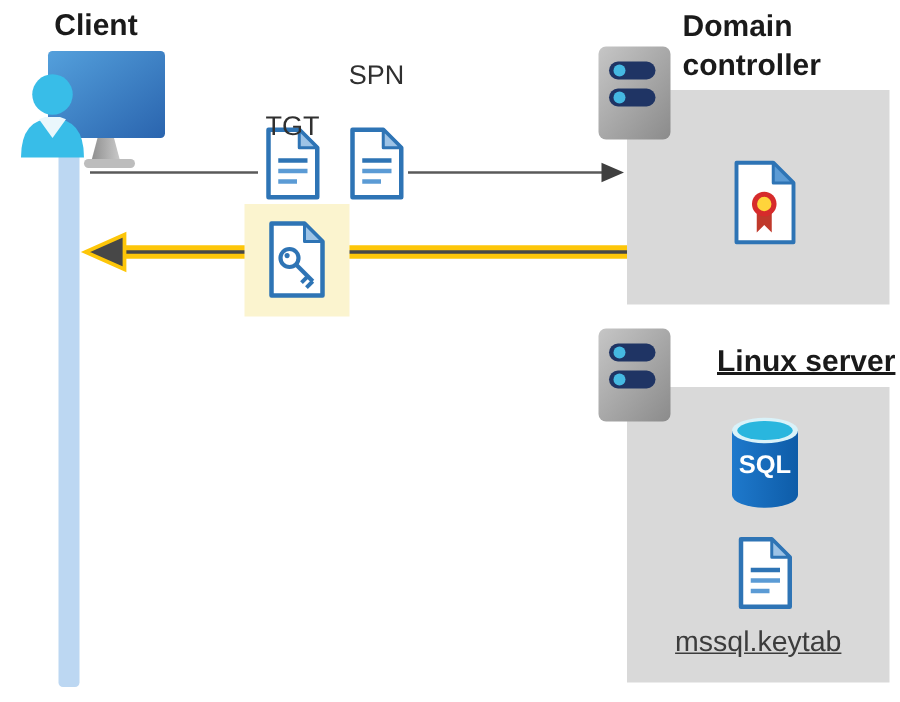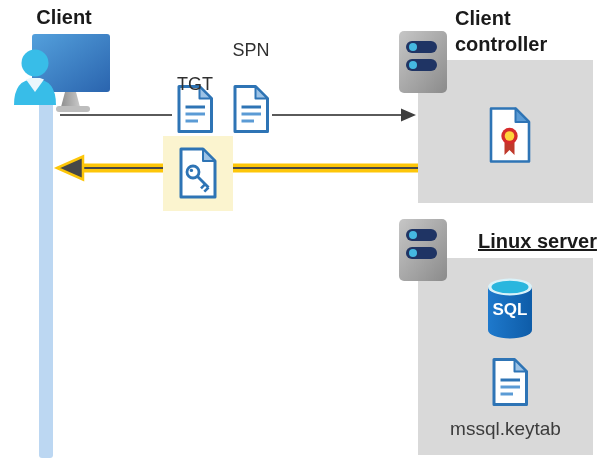--- a/index.html
+++ b/index.html
@@ -23,21 +23,21 @@
   #highlight{left:163px;top:136px;width:70px;height:75px;background:var(--highlight-yellow);z-index:4;}
   .icon{z-index:5;}
   .label{z-index:6;color:#1A1A1A;}
   .title{font-weight:bold;font-size:20px;line-height:26px;}
   #client-label{left:28px;top:4px;width:72px;text-align:center;}
   #dc-label{left:455px;top:5px;width:140px;}
   #linux-label{left:478px;top:228px;width:140px;text-decoration:underline;}
   .small-label{font-size:18px;color:#303030;text-align:center;}
   #tgt-label{left:174px;top:56px;width:42px;margin-top:18px;}
   #spn-label{left:230px;top:40px;width:42px;}
-  #keytab-label{left:430px;top:418px;width:151px;text-align:center;font-size:19px;color:#3C3C3C;}
+  #keytab-label{left:430px;top:418px;width:151px;text-align:center;font-size:19px;color:#3C3C3C;text-decoration:underline;}
   #client-icon{left:12px;top:32px;}
   #tgt-doc{left:176px;top:84px;}
   #spn-doc{left:232px;top:84px;}
   #key-doc{left:178px;top:146px;}
   #dc-server{left:398px;top:30px;}
   #linux-srv{left:398px;top:218px;}
   #cert-icon{left:488px;top:106px;}
   #sql-icon{left:486px;top:277px;}
   #keytab-doc{left:491px;top:357px;}
   svg text{font-family:"Liberation Sans",sans-serif;}
@@ -61,21 +61,21 @@
     <g>
       <line x1="418" y1="168" x2="76" y2="168" stroke="#FDC609" stroke-width="9"></line>
       <line x1="418" y1="168" x2="84" y2="168" stroke="#474747" stroke-width="2.2"></line>
       <polygon points="57,168 83,156.5 83,179.5" fill="#474747" stroke="#FDC609" stroke-width="2.5"></polygon>
     </g>
   </svg>
 
   <div class="abs" id="highlight"></div>
 
   <div class="abs label title" id="client-label">Client</div>
-  <div class="abs label title" id="dc-label">Client controller</div>
+  <div class="abs label title" id="dc-label">Domain controller</div>
   <div class="abs label title" id="linux-label">Linux server</div>
   <div class="abs label small-label" id="tgt-label">TGT</div>
   <div class="abs label small-label" id="spn-label">SPN</div>
   <div class="abs label" id="keytab-label">mssql.keytab</div>
 
   <svg class="abs icon" id="client-icon" width="102" height="84" viewBox="0 0 102 84">
     <defs>
       <linearGradient id="gMon" x1="0" y1="0" x2="1" y2="1">
         <stop offset="0" stop-color="#54A0DC"></stop>
           <stop offset="1" stop-color="#2A64AE"></stop>

